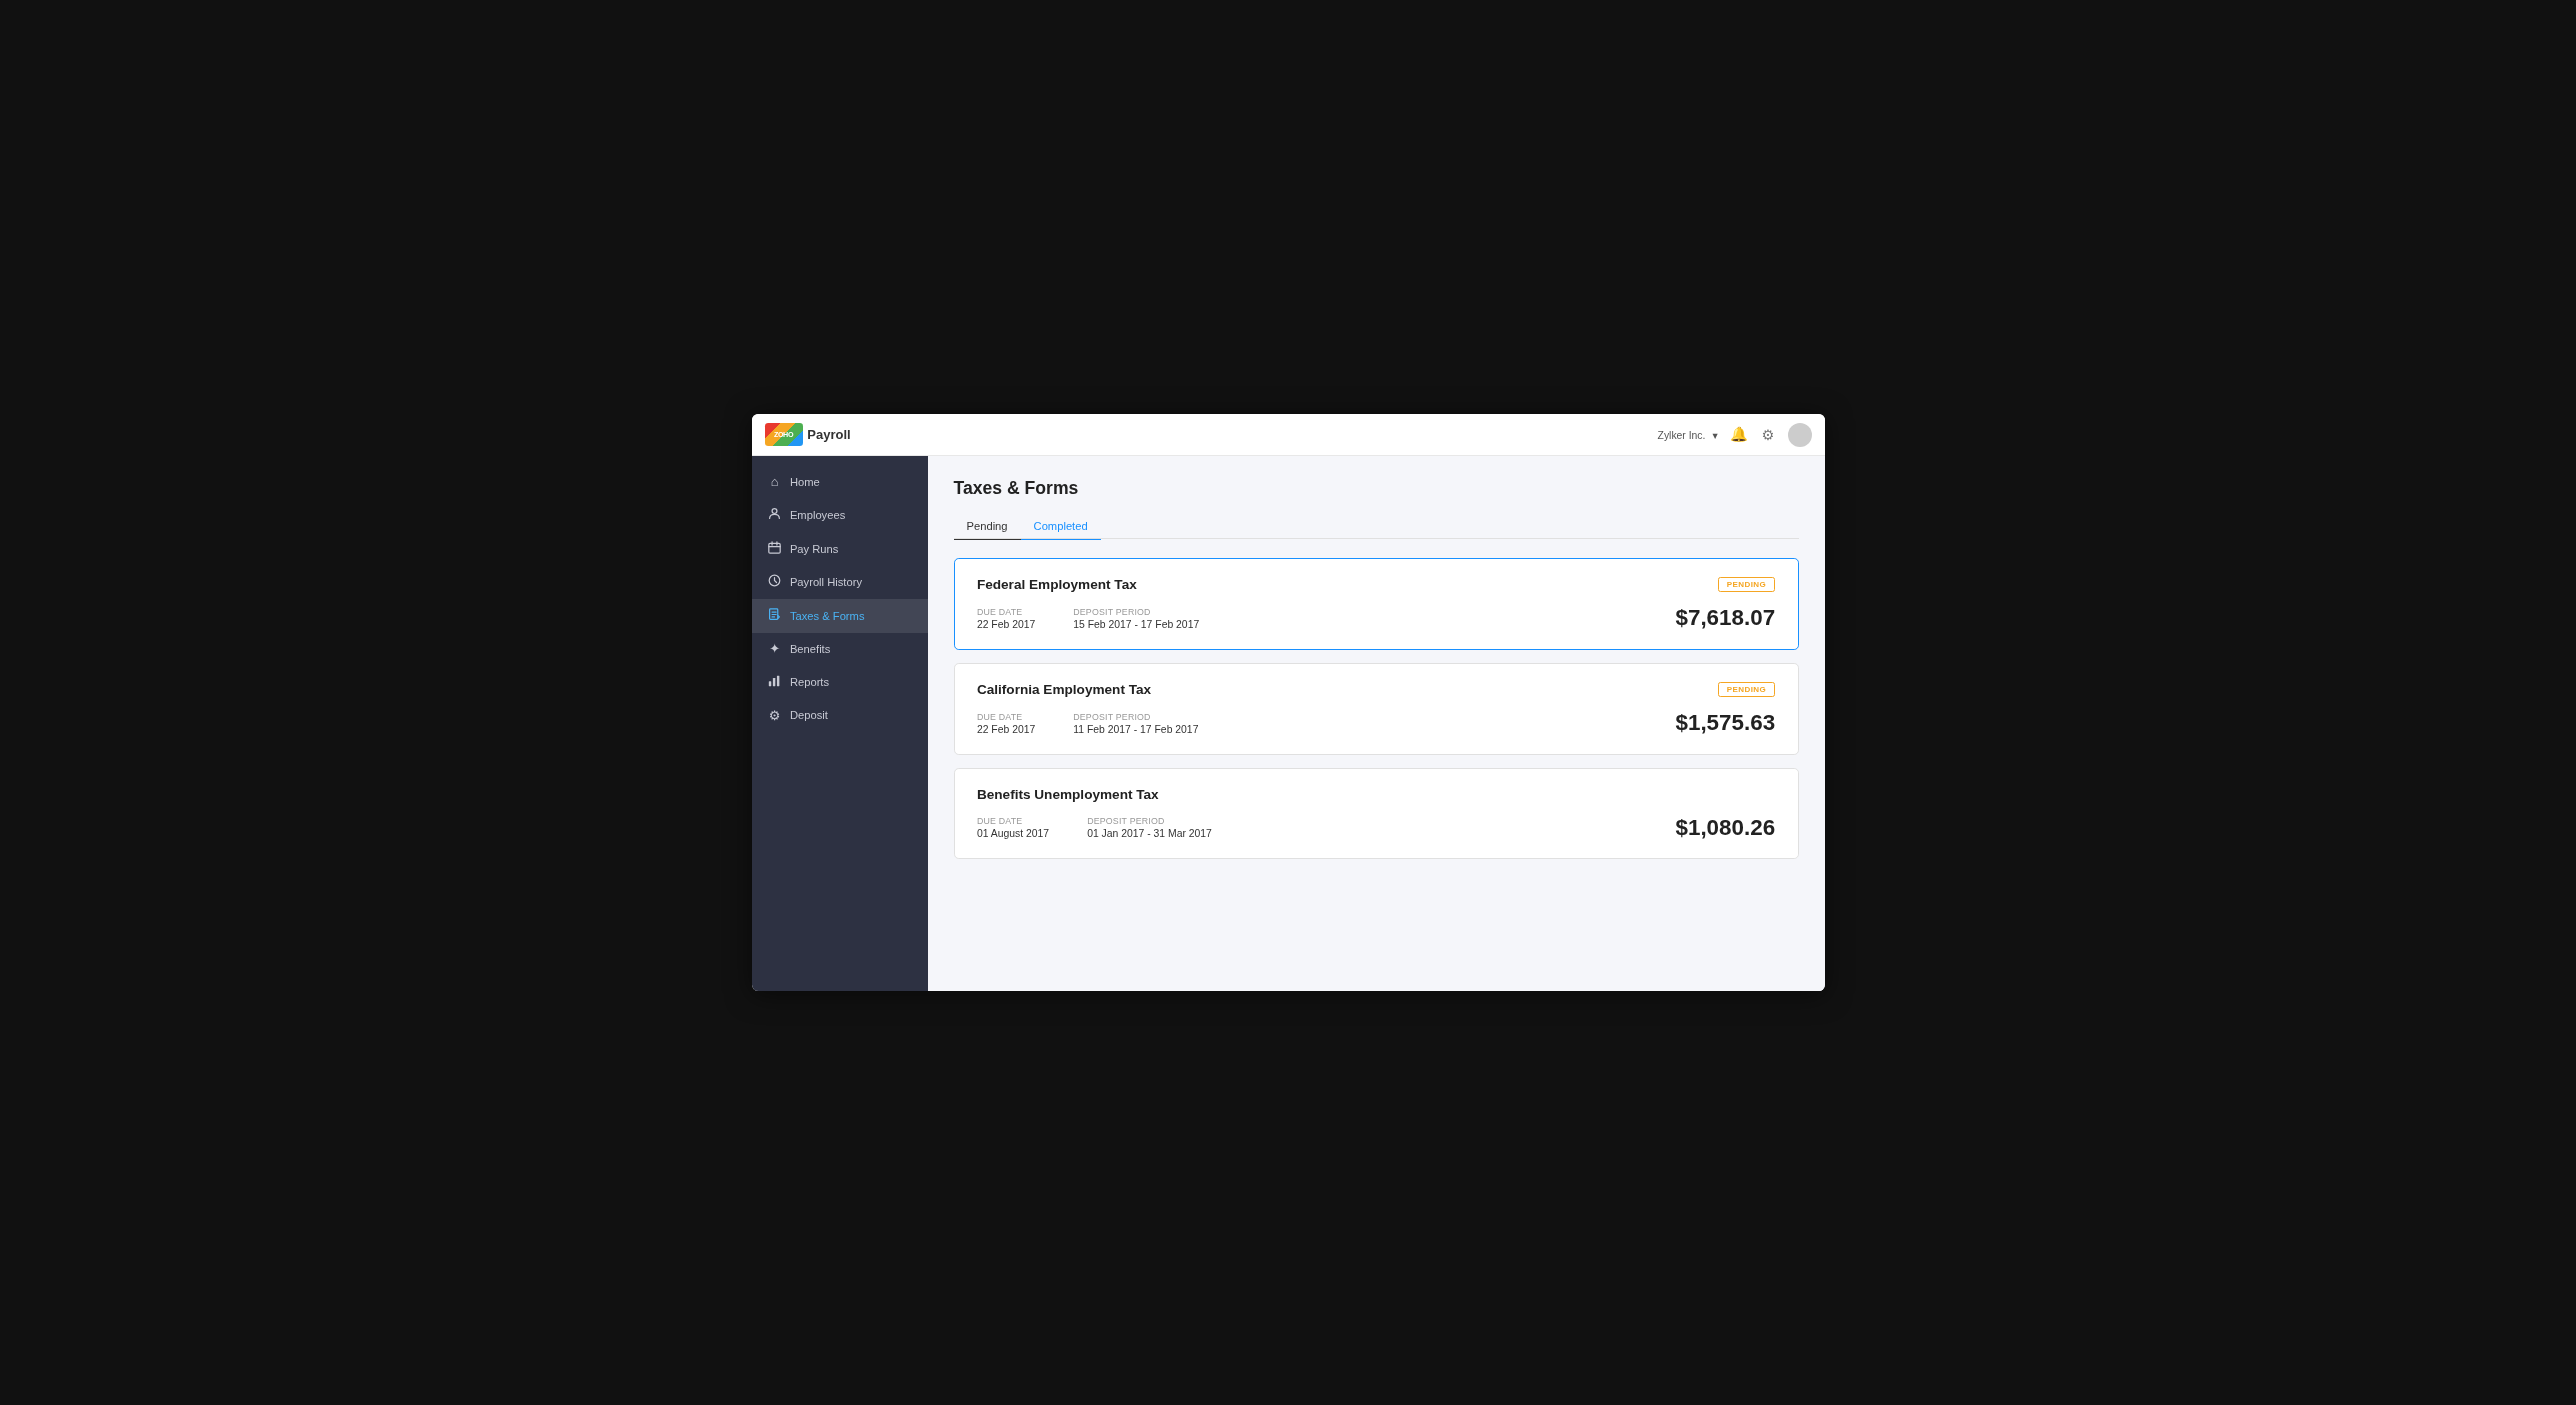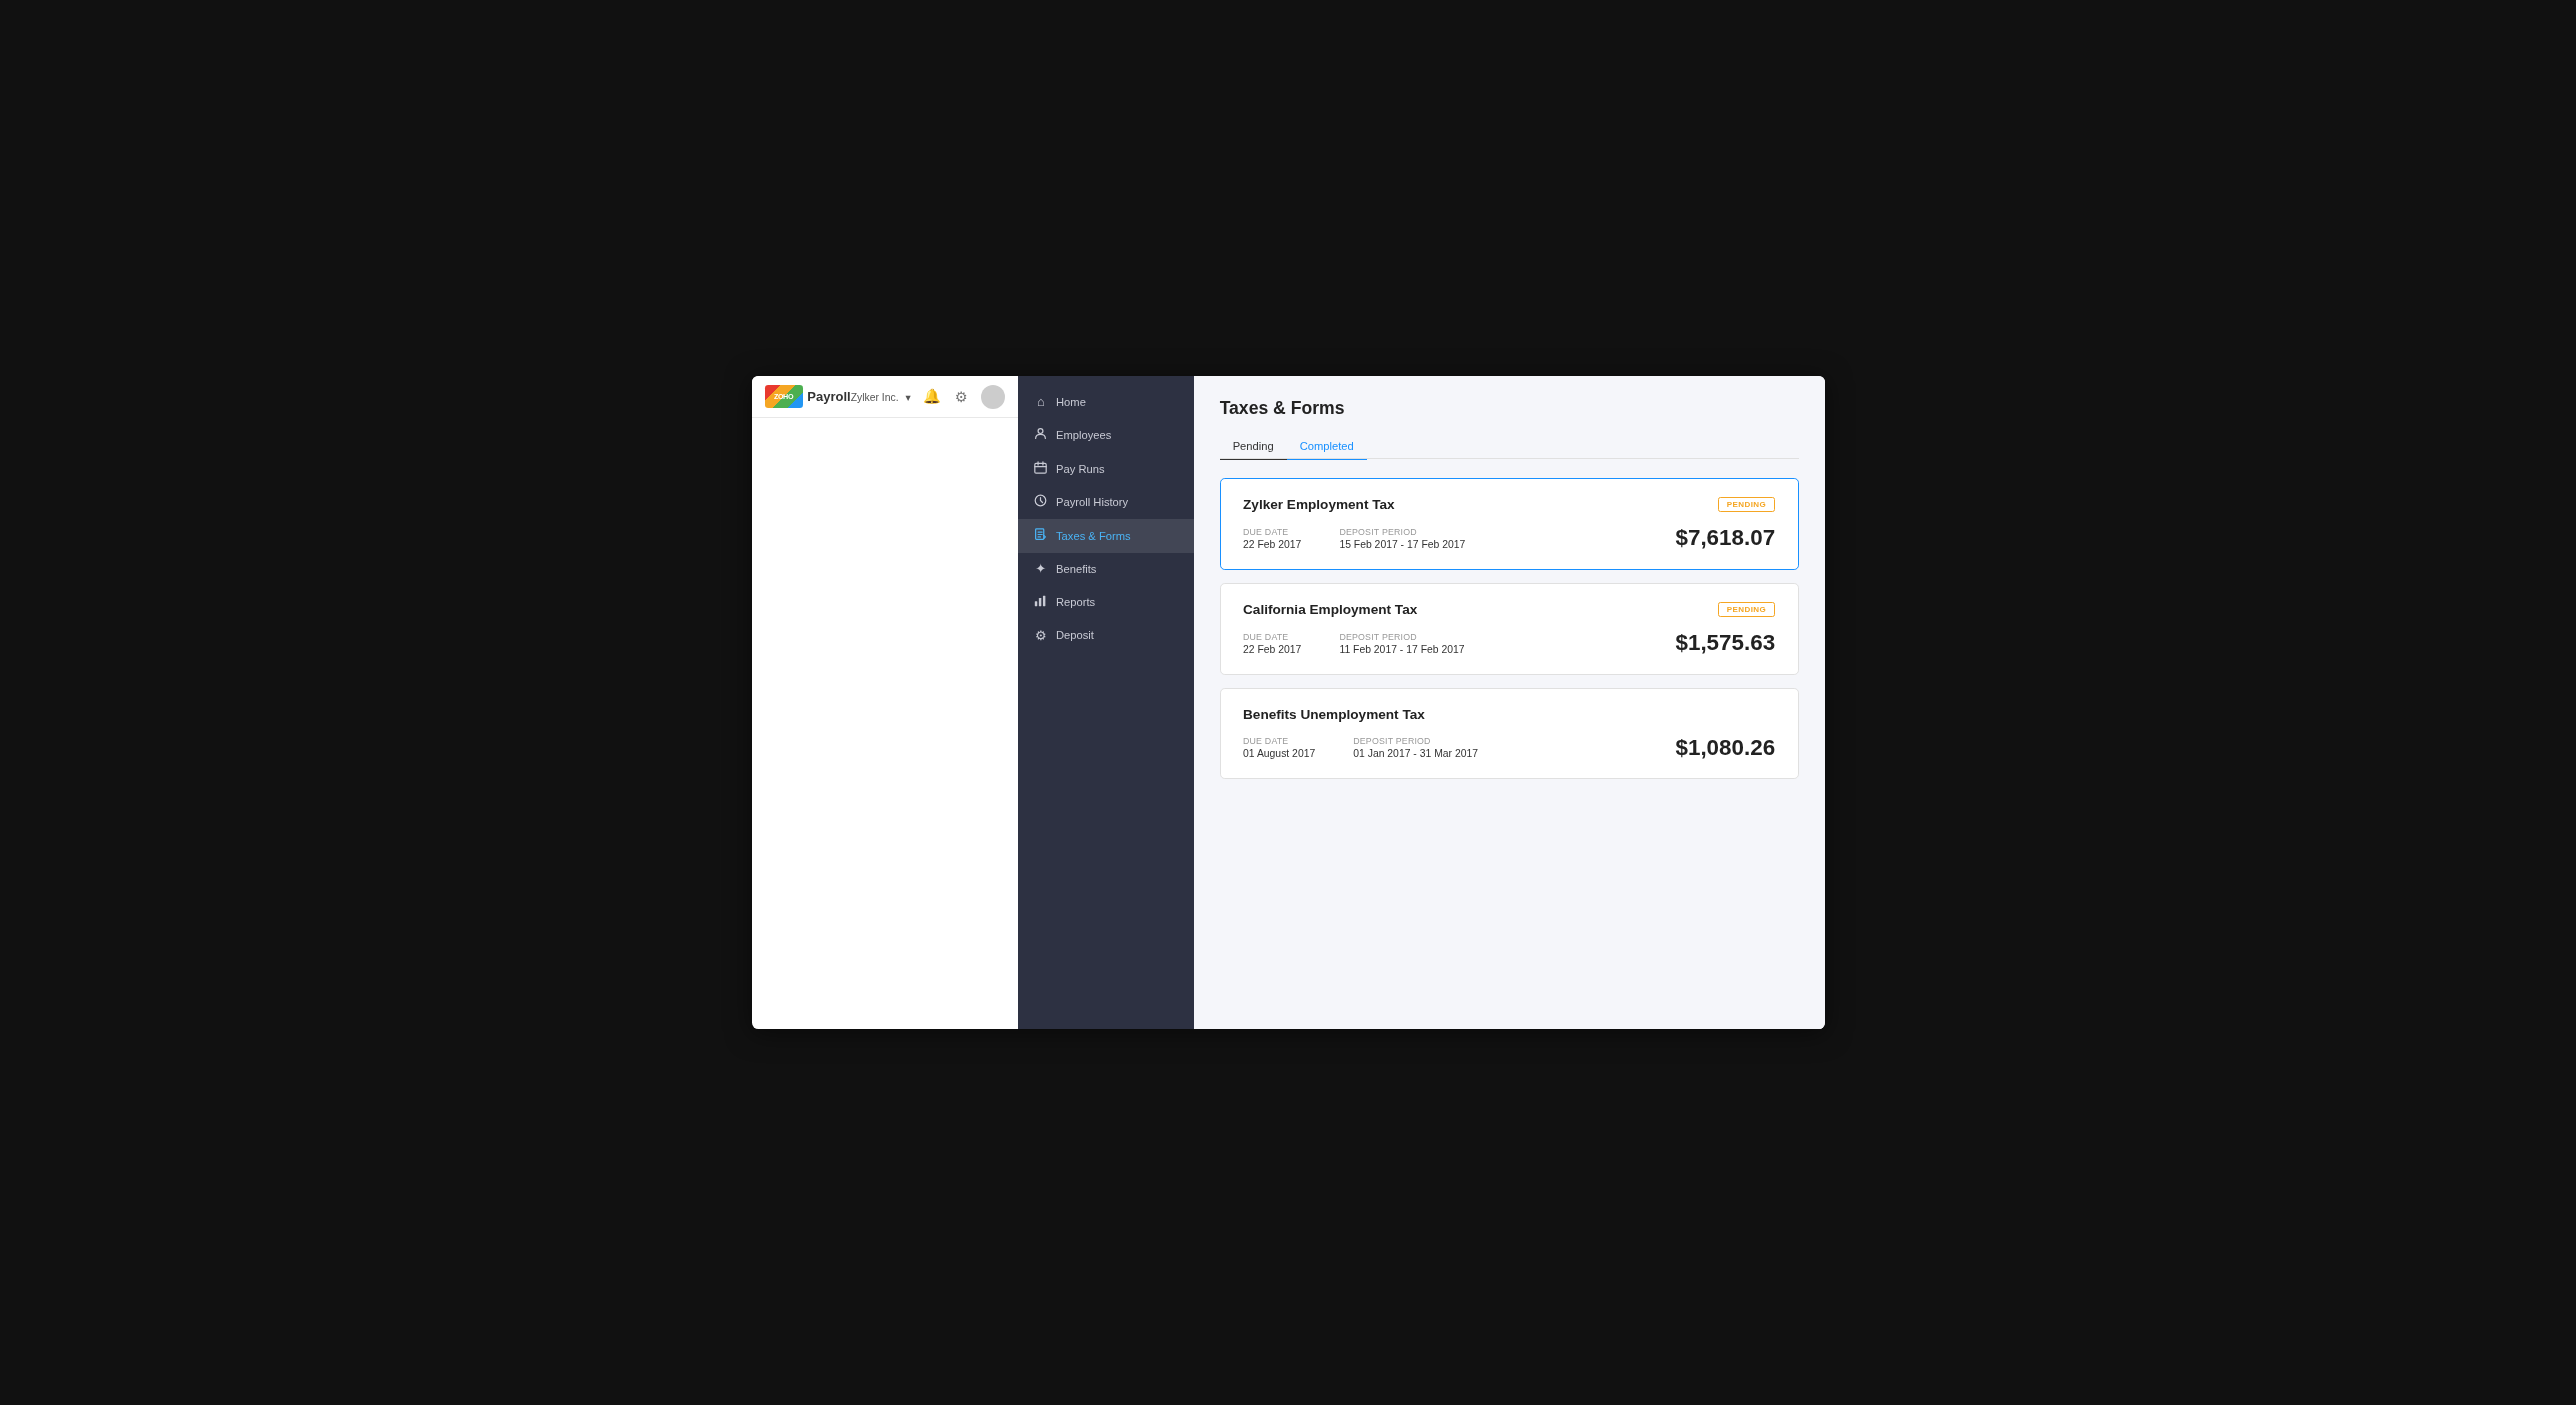--- a/index.html
+++ b/index.html
@@ -6,26 +6,26 @@
     body {
       background: #111;
       display: flex;
       justify-content: center;
       align-items: center;
       min-height: 100vh;
       font-family: -apple-system, BlinkMacSystemFont, 'Segoe UI', sans-serif;
     }
     .window {
       width: 1073px;
-      height: 653px;
+      height: 577px;
       background: #fff;
       border-radius: 6.4px;
       overflow: hidden;
       display: flex;
-      flex-direction: row;
+      flex-direction: column;
       box-shadow: 0 3.2px 26px rgba(0,0,0,0.5);
     }
     
     .header {
       height: 42px;
       background: #fff;
       border-bottom: 0.8px solid #e8e8e8;
       display: flex;
       align-items: center;
       padding: 0 13px;
@@ -303,21 +303,21 @@
     <div class="content">
       <h1 class="page-title">Taxes &amp; Forms</h1>
 
       <div class="tabs">
         <div class="tab pending-tab">Pending</div>
         <div class="tab active-tab">Completed</div>
       </div>
 
       <div class="tax-card highlighted">
         <div class="tax-card-header">
-          <span class="tax-name">Zylker Employment Tax</span>
+          <span class="tax-name">Federal Employment Tax</span>
           <span class="pending-badge">PENDING</span>
         </div>
         <div class="tax-card-details">
           <div class="tax-meta">
             <div class="meta-group">
               <span class="meta-label">Due Date</span>
               <span class="meta-value">22 Feb 2017</span>
             </div>
             <div class="meta-group">
               <span class="meta-label">Deposit Period</span>

